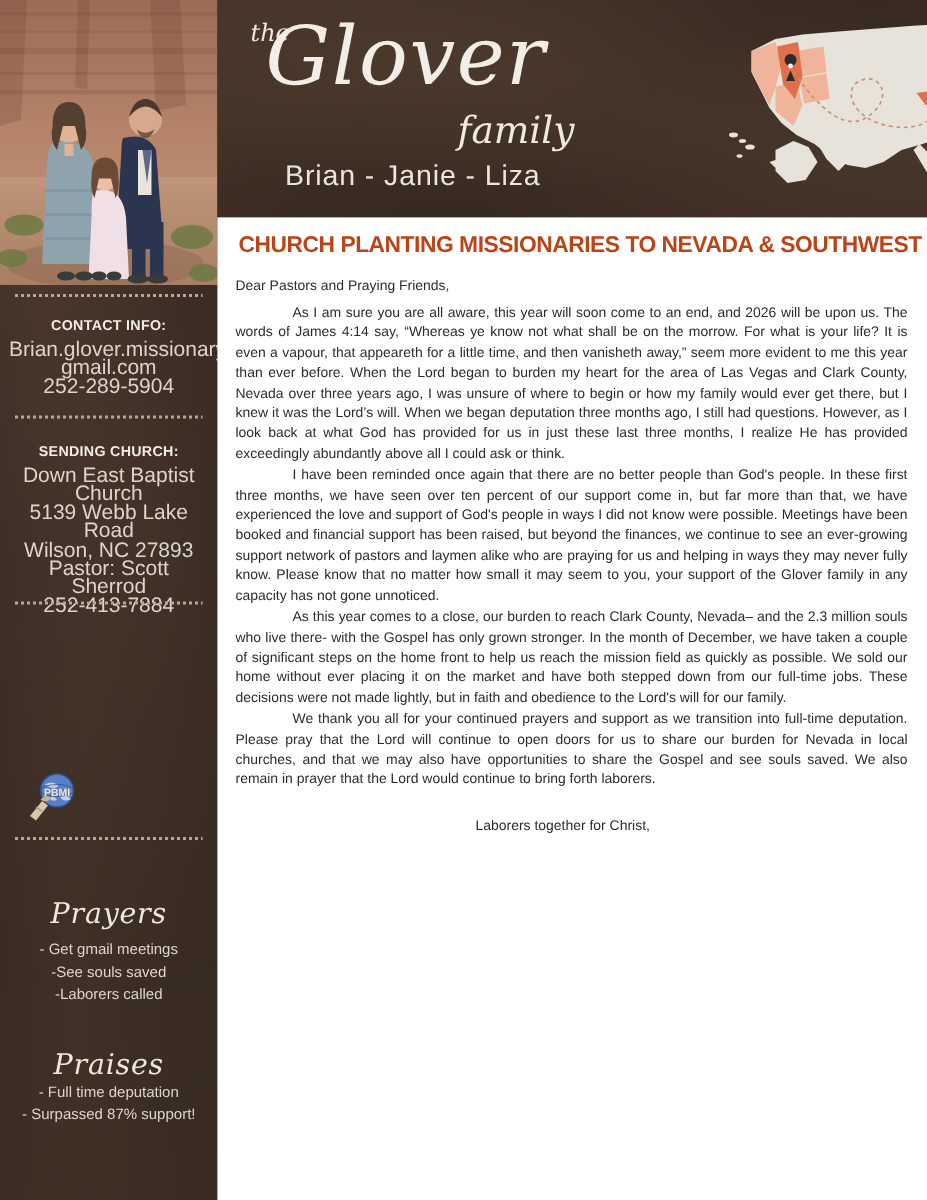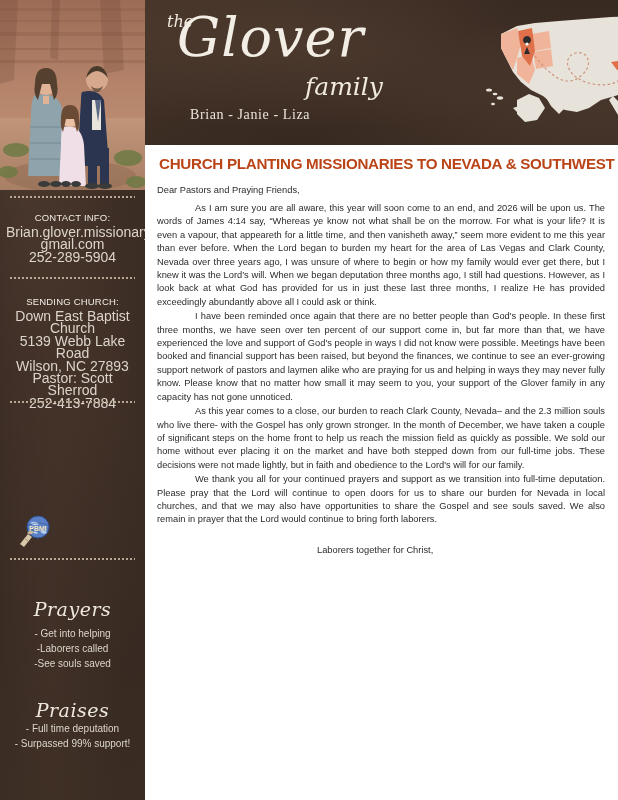--- a/index.html
+++ b/index.html
@@ -46,21 +46,21 @@
 
   .sb-block {
     position: absolute;
     left: 6px;
     width: 133px;
     text-align: center;
     color: #e8e2da;
   }
   .sb-title {
     font-size: 9.5px;
-    font-weight: normal;
+    font-weight: bold;
     letter-spacing: 0.2px;
     color: #f2ece4;
     margin-bottom: 3px;
   }
   .sb-line {
     font-size: 14px;
     line-height: 12.4px;
     color: #ddd5cb;
   }
 
@@ -130,24 +130,24 @@
     position: absolute;
     left: 150px; top: 66px;
     font-family: "DejaVu Serif", serif;
     font-style: italic;
     font-size: 25px;
     color: #f0eadf;
   }
   .brand-names {
     position: absolute;
     left: 35px; top: 101px;
-    font-size: 14px;
+    font-size: 19px;
     letter-spacing: 0.6px;
     color: #ece5da;
-    font-family: Liberation Serif, serif;
+    font-family: Liberation Sans, sans-serif;
   }
 
   .header-map {
     position: absolute;
     right: 6px; top: 4px;
     width: 200px; height: 132px;
   }
   .header-map svg { display: block; width: 200px; height: 132px; }
 
   
@@ -322,29 +322,29 @@
         <path d="M2 30 L10 20 L14 23 L6 33 Z" fill="#d8c7a8"></path>
         <path d="M9 19 q4 -4 7 -1 q-3 4 -7 1z" fill="#c9b694"></path>
         <path d="M6 24 l4 3" stroke="#a8947a" stroke-width="1" fill="none"></path>
       </svg>
     </div>
 
     <div class="divider" style="top:558px;"></div>
 
     <div class="sb-block" style="top:598px;">
       <div class="script-head">Prayers</div>
-      <div class="sb-line" style="font-size:10px;line-height:15px;margin-top:6px;">- Get into helping</div>
+      <div class="sb-line" style="font-size:10px;line-height:15px;margin-top:6px;">- Get gmail meetings</div>
+      <div class="sb-line" style="font-size:10px;line-height:15px;">-See souls saved</div>
       <div class="sb-line" style="font-size:10px;line-height:15px;">-Laborers called</div>
-      <div class="sb-line" style="font-size:10px;line-height:15px;">-See souls saved</div>
     </div>
 
     <div class="sb-block" style="top:699px;">
       <div class="script-head">Praises</div>
       <div class="sb-line" style="font-size:10px;line-height:15px;">- Full time deputation</div>
-      <div class="sb-line" style="font-size:10px;line-height:15px;">- Surpassed 99% support!</div>
+      <div class="sb-line" style="font-size:10px;line-height:15px;">- Surpassed 87% support!</div>
     </div>
   </div>
 
   <div class="header">
     <div class="brand">
       <div class="brand-the">the</div>
       <div class="brand-name">Glover</div>
       <div class="brand-family">family</div>
       <div class="brand-names">Brian - Janie - Liza</div>
     </div>

